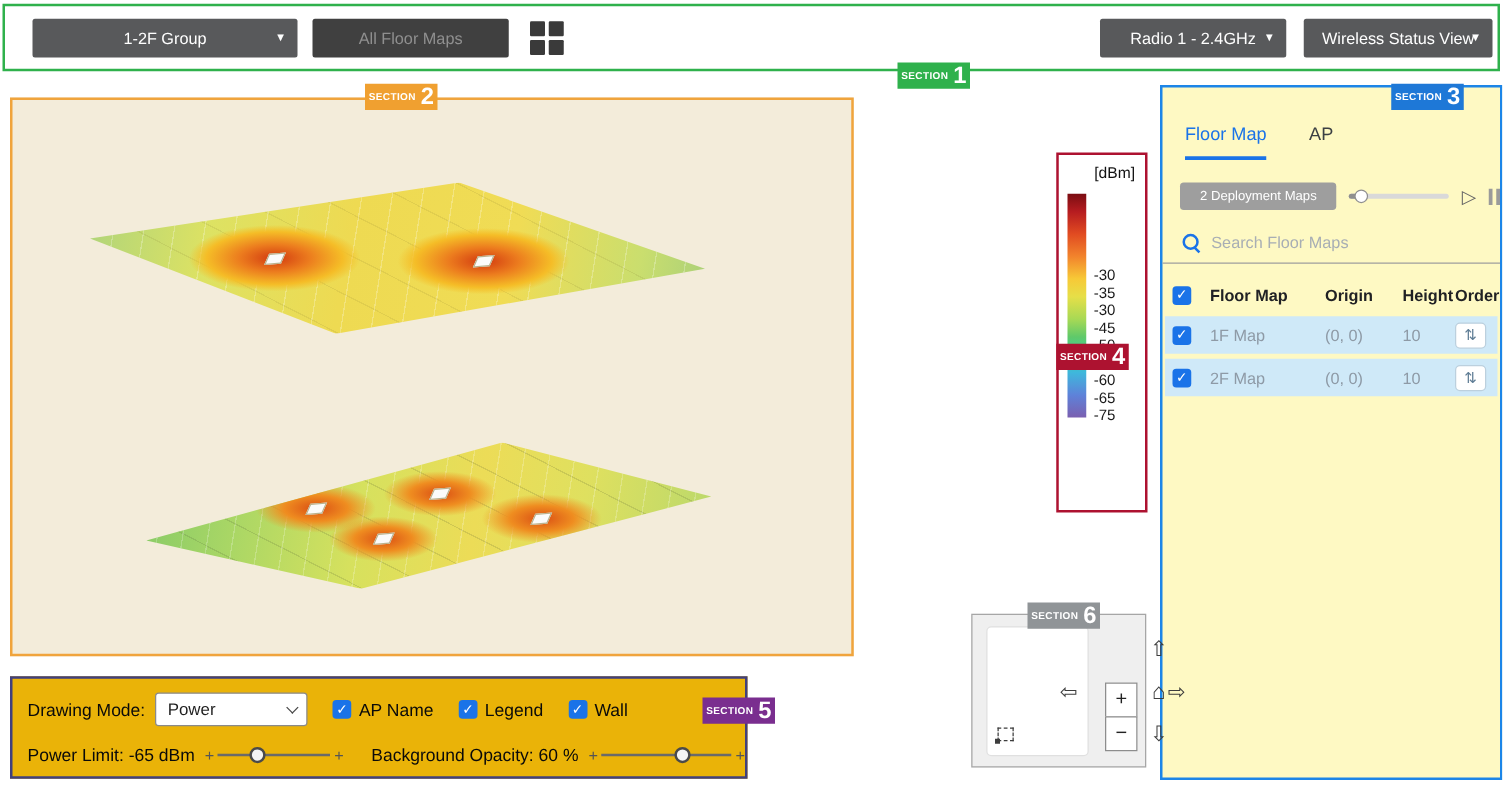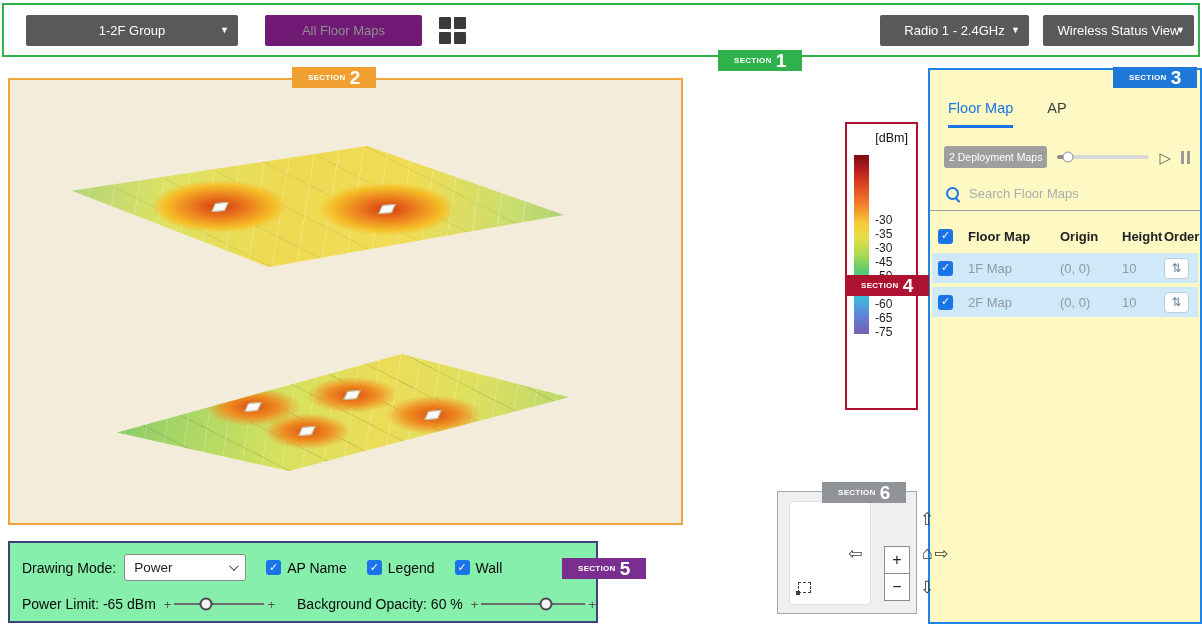--- a/index.html
+++ b/index.html
@@ -2,39 +2,39 @@
 <html><head>
 <meta charset="utf-8">
 <style>
   * { margin:0; padding:0; box-sizing:border-box; }
   body { background:#ffffff; }
   .stage { position:relative; width:1202px; height:642px; background:#fff; overflow:hidden;
            font-family:"Liberation Sans","DejaVu Sans",sans-serif; color:#1f1f1f; }
 
   
   .badge { position:absolute; display:flex; align-items:center; gap:4px; color:#fff;
-           padding:0 16px; height:21px; z-index:30; }
+           padding:0 3px; height:21px; z-index:30; }
   .sb-label { font-size:8px; font-weight:bold; letter-spacing:.3px; }
   .sb-num { font-size:19px; font-weight:bold; line-height:1; }
   .b1 { left:718px; top:50px;  background:#2fb14c; }
   .b2 { left:292px; top:67px;  background:#f0a030; }
   .b3 { left:1113px; top:67px; background:#1e78d7; }
   .b4 { left:845px; top:275px; background:#ad1230; }
   .b5 { left:562px; top:558px; background:#7a2e8f; }
   .b6 { left:822px; top:482px; background:#909497; }
 
   
   .toolbar { position:absolute; left:2px; top:3px; width:1198px; height:54px;
              border:2px solid #2fb14c; background:#fff; display:flex; align-items:center; }
   .dd-dark { position:relative; height:31px; background:#58595b; color:#fff; border:none;
              border-radius:2px; font-size:13px; font-family:inherit; cursor:pointer;
              display:flex; align-items:center; justify-content:center; }
   .dd-caret { position:absolute; right:9px; top:50%; transform:translateY(-50%); font-size:9px; }
   .w-group { width:212px; margin-left:22px; }
-  .btn-disabled { height:31px; width:157px; margin-left:27px; background:#701a75; color:#8f8f8f;
+  .btn-disabled { height:31px; width:157px; margin-left:12px; background:#404040; color:#8f8f8f;
                   border:none; border-radius:2px; font-size:13px; font-family:inherit; cursor:default; }
   .grid-icon { margin-left:17px; width:27px; height:27px; display:grid; cursor:pointer;
                grid-template-columns:12px 12px; grid-template-rows:12px 12px; gap:3px; }
   .grid-icon span { background:#3a3a3a; border-radius:1px; }
   .flex-spacer { flex:1; }
   .w-radio { width:149px; margin-right:14px; }
   .w-view  { width:151px; margin-right:4px; }
 
   
   .map-area { position:absolute; left:8px; top:78px; width:675px; height:447px;
@@ -71,21 +71,21 @@
   .legend-ticks { position:absolute; left:28px; top:25px; height:190px; display:flex;
                   flex-direction:column; justify-content:flex-end; font-size:12px; color:#1a1a1a; }
 
   
   .side-panel { position:absolute; left:928px; top:68px; width:274px; height:556px;
                 border:2px solid #1c85e8; background:#fef9c3; }
   .tabs { display:flex; gap:34px; padding:30px 0 0 18px; }
   .tab { font-size:14.5px; color:#3c4043; padding-bottom:9px; cursor:pointer; }
   .tab.active { color:#1a73e8; border-bottom:3px solid #1a73e8; }
   .deploy-row { display:flex; align-items:center; margin:18px 0 0 14px; gap:10px; }
-  .deploy-badge { background:#9e9e9e; color:#fff; font-size:10.5px; padding:5px 5px;
+  .deploy-badge { background:#9e9e9e; color:#fff; font-size:10.5px; padding:5px 16px;
                   border-radius:3px; white-space:nowrap; cursor:pointer; }
   .mini-slider { position:relative; width:92px; height:4px; background:#d9d9d9; border-radius:2px; cursor:pointer; }
   .mini-slider::before { content:""; position:absolute; left:0; top:0; width:12%; height:100%;
                          background:#8f8f8f; border-radius:2px; }
   .mini-thumb { position:absolute; left:12%; top:50%; transform:translate(-50%,-50%);
                 width:11px; height:11px; border-radius:50%; background:#fff; border:1.5px solid #8f8f8f; }
   .play { font-size:15px; color:#666; cursor:pointer; line-height:1; }
   .pause { display:flex; gap:3px; cursor:pointer; }
   .pause i { width:3px; height:13px; background:#9a9a9a; }
   .search-row { display:flex; align-items:center; gap:9px; margin-top:18px; padding:0 6px 9px 16px;
@@ -106,21 +106,21 @@
   .cb { width:15px; height:15px; background:#1a73e8; border-radius:3px; position:relative;
         display:inline-block; cursor:pointer; flex:none; }
   .cb::after { content:"✓"; position:absolute; left:50%; top:50%; transform:translate(-50%,-52%);
                color:#fff; font-size:11px; font-weight:bold; }
   .order-btn { width:25px; height:21px; background:#fff; border:1px solid #bcd0de; border-radius:4px;
                color:#5f7d95; font-size:12px; display:flex; align-items:center; justify-content:center;
                cursor:pointer; font-family:inherit; }
 
   
   .controls { position:absolute; left:8px; top:541px; width:590px; height:82px;
-              border:2px solid #41407c; background:#86efac; }
+              border:2px solid #41407c; background:#eab308; }
   .ctl-row1 { display:flex; align-items:center; margin:11px 0 0 12px; }
   .ctl-lbl { font-size:14px; color:#0a0a0a; white-space:nowrap; }
   .select { display:flex; align-items:center; justify-content:space-between; width:122px; height:27px;
             background:#fff; border:1px solid #8a8a8a; border-radius:3px; margin-left:8px;
             padding:0 9px; font-size:13.5px; cursor:pointer; }
   .sel-caret { width:7px; height:7px; border-right:1.5px solid #444; border-bottom:1.5px solid #444;
                transform:rotate(45deg) translateY(-2px); flex:none; }
   .ck { display:flex; align-items:center; gap:6px; margin-left:20px; font-size:14px; color:#0a0a0a; cursor:pointer; }
   .ctl-row2 { display:flex; align-items:center; margin:15px 0 0 12px; }
   .slider { display:flex; align-items:center; margin:0 8px; }

